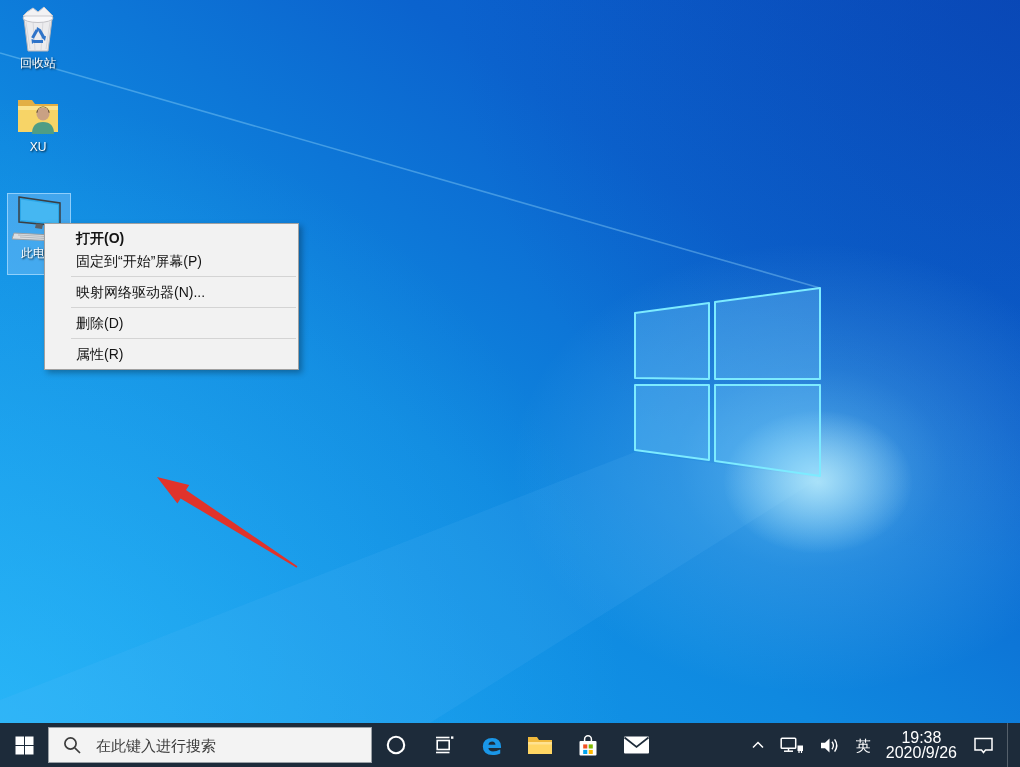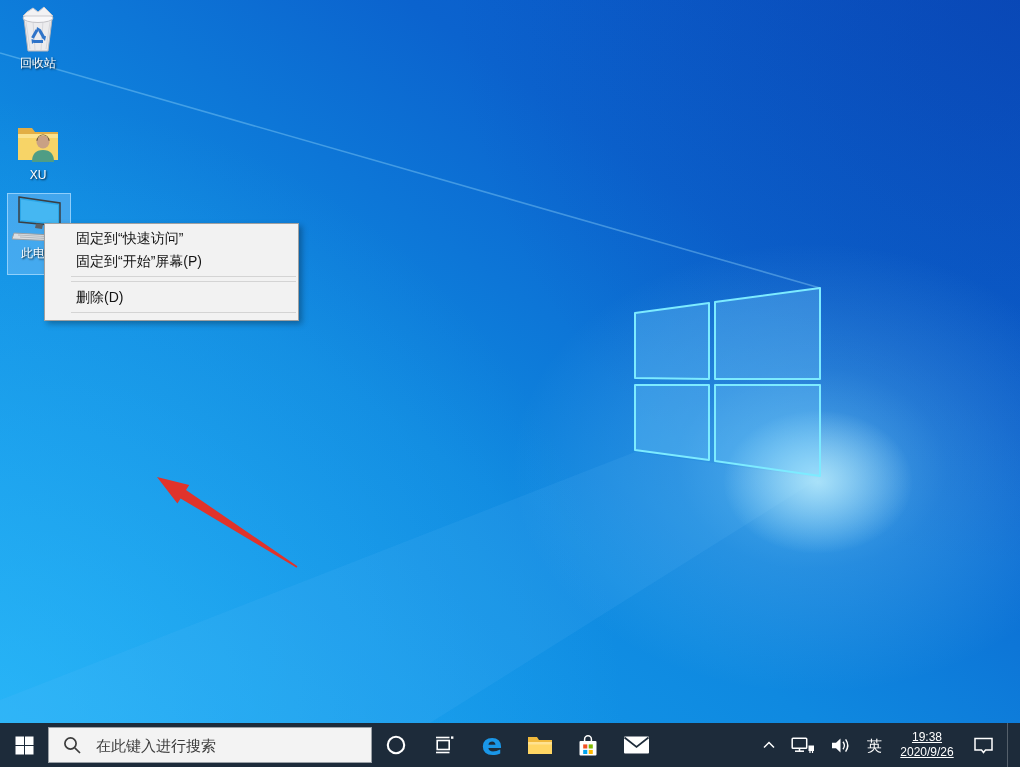--- a/index.html
+++ b/index.html
@@ -18,21 +18,21 @@
   #wallpaper-svg{position:absolute;left:0;top:0;}
 
   
   .desk-icon{position:absolute;width:64px;text-align:center;cursor:default;}
   .desk-icon .glyph{display:block;margin:0 auto;}
   .desk-label{
     display:block;margin-top:2px;font-size:12px;color:#fff;line-height:14px;
     text-shadow:1px 1px 2px rgba(0,0,0,0.85);
   }
   #icon-recycle{left:6px;top:6px;}
-  #icon-xu{left:6px;top:120px;}
+  #icon-xu{left:6px;top:92px;}
   #icon-thispc{
     left:7px;top:193px;height:82px;
     background:rgba(145,205,255,0.38);
     border:1px solid rgba(170,220,255,0.75);
   }
 
   
   #context-menu{
     position:absolute;left:44px;top:223px;width:255px;
     background:#f2f2f2;border:1px solid #a0a0a0;
@@ -72,21 +72,21 @@
   }
   #tray{
     margin-left:auto;display:flex;align-items:center;gap:9px;
     padding-right:8px;color:#fff;
   }
   .tray-btn{
     background:transparent;border:none;padding:2px 3px;cursor:pointer;
     display:flex;align-items:center;justify-content:center;color:#fff;
   }
   #ime-indicator{font-size:15px;line-height:15px;}
-  #clock{font-size:12px;line-height:15px;text-align:center;min-width:66px;text-decoration:underline;}
+  #clock{font-size:16px;line-height:15px;text-align:center;min-width:66px;}
   #show-desktop{width:5px;height:44px;border-left:1px solid rgba(255,255,255,0.25);
     background:transparent;border-top:none;border-right:none;border-bottom:none;padding:0;cursor:pointer;}
 </style>
 </head>
 <body>
 
 <div id="screen">
 
   <div id="desktop">
     <svg id="wallpaper-svg" width="1020" height="723" viewBox="0 0 1020 723">
@@ -155,26 +155,28 @@
         <polygon points="9,5.5 46,11 46,29.5 9,26" fill="#45b7f2"></polygon>
         <polygon points="24,29.5 31,30.5 30,35 23,34" fill="#5a6066"></polygon>
         <polygon points="2,39 40,41 45,47 0,45" fill="#dbdee1" stroke="#9aa0a5" stroke-width="1"></polygon>
         <path d="M6,41 l36,2 M8,43 l34,2" stroke="#aab0b6" stroke-width="0.8"></path>
       </svg>
       <span class="desk-label">此电脑</span>
     </div>
   </div>
 
   <div id="context-menu" role="menu">
-    <div class="menu-item">固定到“快速访问”</div>
+    <div class="menu-item default">打开(O)</div>
     <div class="menu-item">固定到“开始”屏幕(P)</div>
     <div class="menu-sep"></div>
+    <div class="menu-item">映射网络驱动器(N)...</div>
     <div class="menu-sep"></div>
     <div class="menu-item">删除(D)</div>
     <div class="menu-sep"></div>
+    <div class="menu-item">属性(R)</div>
   </div>
 
   <svg id="arrow-svg" width="1020" height="723" viewBox="0 0 1020 723">
     <polygon points="157,477 189.2,484.9 186,490 297.4,566.3 296.6,567.7 180.6,498.4 177.4,503.5" fill="#e0332b"></polygon>
   </svg>
 
   <div id="taskbar">
 
     <button class="tb-btn">
       <svg width="19" height="19" viewBox="0 0 19 19">

